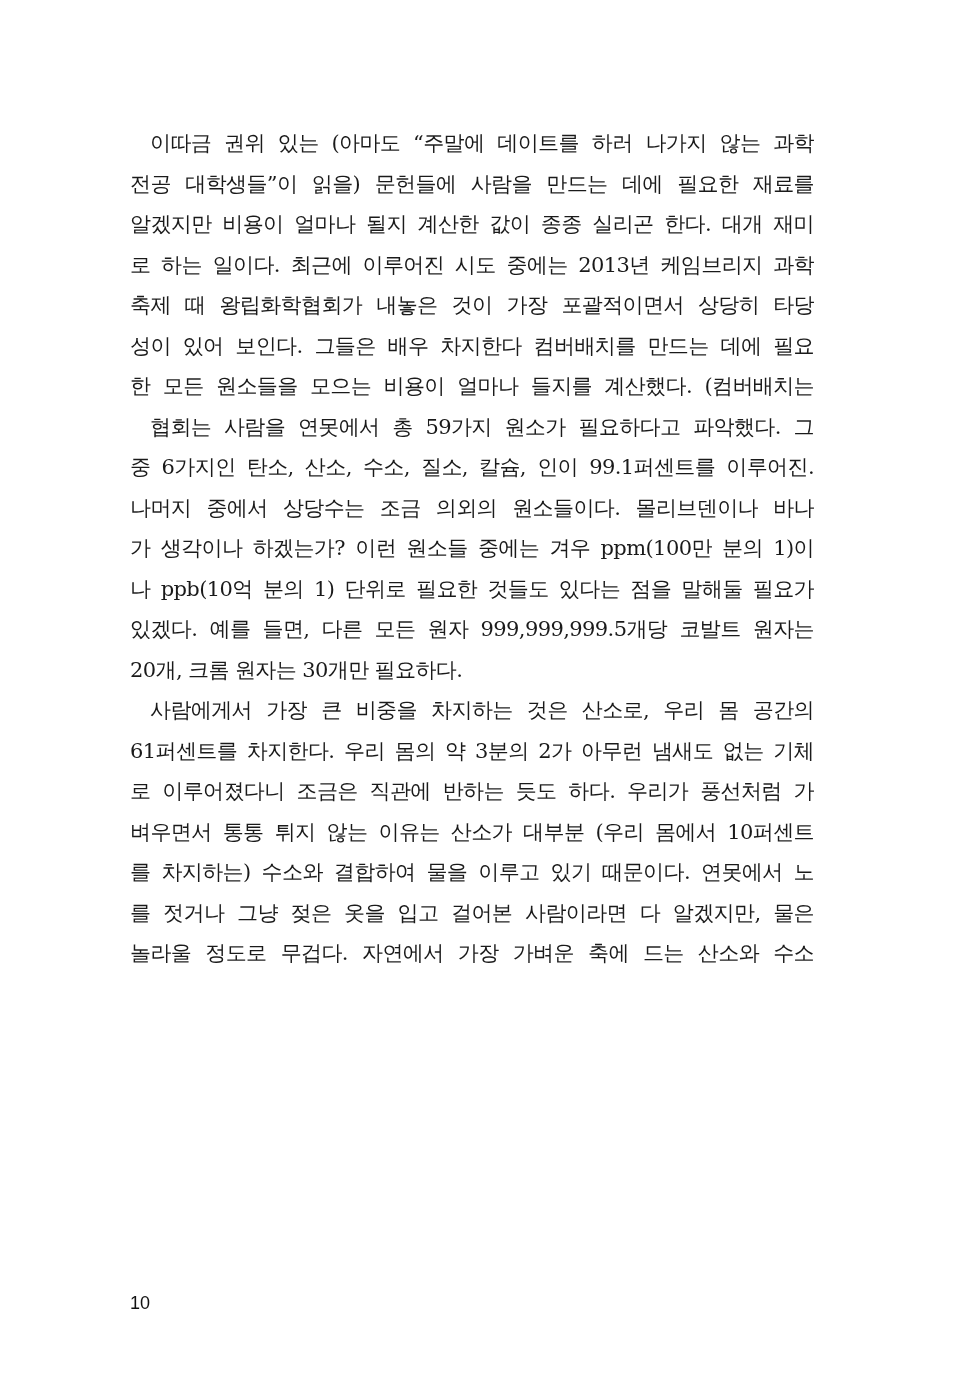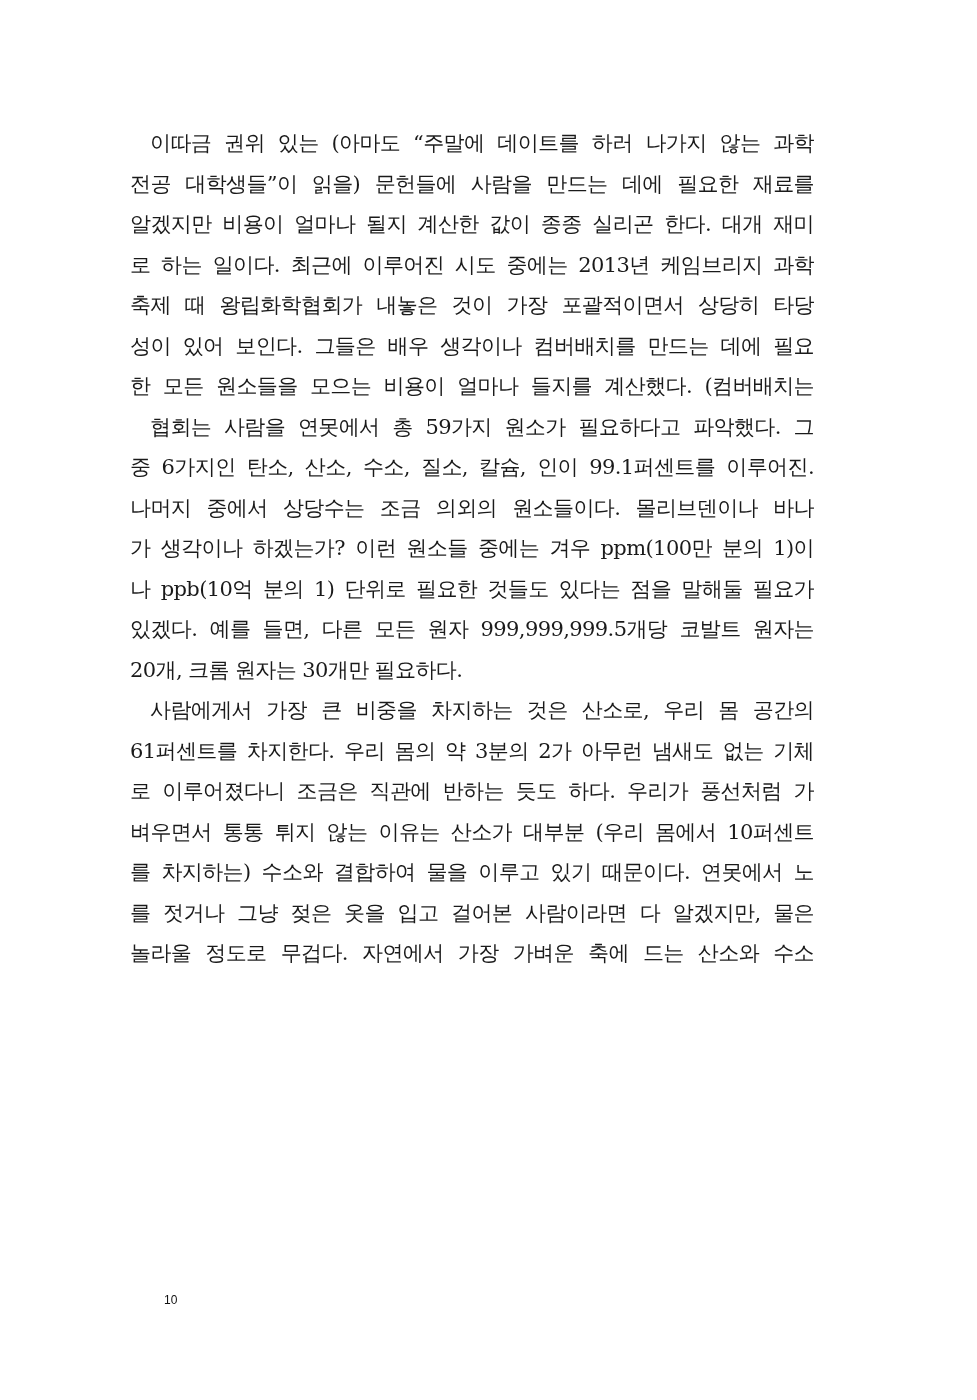--- a/index.html
+++ b/index.html
@@ -15,35 +15,35 @@
     .line {
       display: block; height: 40.5px; line-height: 40.5px;
       font-size: 21px; white-space: nowrap;
       text-align: justify; text-align-last: justify;
       letter-spacing: -0.6px;
     }
     .line.indent { padding-left: 20px; }
     .line.last { text-align-last: left; }
     .page-number {
       position: absolute; left: 130px; top: 1293px;
-      font-family: "Liberation Sans", sans-serif; font-size: 12px; color: #111; margin-left: 34px;
+      font-family: "Liberation Sans", sans-serif; font-size: 18px; color: #111;
     }
   </style>
 </head>
 <body>
 
 <div class="page">
   <div class="text-block">
 
     <span class="line indent">이따금 권위 있는 (아마도 “주말에 데이트를 하러 나가지 않는 과학</span>
     <span class="line">전공 대학생들”이 읽을) 문헌들에 사람을 만드는 데에 필요한 재료를</span>
     <span class="line">알겠지만 비용이 얼마나 될지 계산한 값이 종종 실리곤 한다. 대개 재미</span>
     <span class="line">로 하는 일이다. 최근에 이루어진 시도 중에는 2013년 케임브리지 과학</span>
     <span class="line">축제 때 왕립화학협회가 내놓은 것이 가장 포괄적이면서 상당히 타당</span>
-    <span class="line">성이 있어 보인다. 그들은 배우 생각이나 컴버배치를 만드는 데에 필요</span>
+    <span class="line">성이 있어 보인다. 그들은 배우 차지한다 컴버배치를 만드는 데에 필요</span>
     <span class="line">한 모든 원소들을 모으는 비용이 얼마나 들지를 계산했다. (컴버배치는</span>
 
     <span class="line indent">협회는 사람을 연못에서 총 59가지 원소가 필요하다고 파악했다. 그</span>
     <span class="line">중 6가지인 탄소, 산소, 수소, 질소, 칼슘, 인이 99.1퍼센트를 이루어진.</span>
     <span class="line">나머지 중에서 상당수는 조금 의외의 원소들이다. 몰리브덴이나 바나</span>
     <span class="line">가 생각이나 하겠는가? 이런 원소들 중에는 겨우 ppm(100만 분의 1)이</span>
     <span class="line">나 ppb(10억 분의 1) 단위로 필요한 것들도 있다는 점을 말해둘 필요가</span>
     <span class="line">있겠다. 예를 들면, 다른 모든 원자 999,999,999.5개당 코발트 원자는</span>
     <span class="line last">20개, 크롬 원자는 30개만 필요하다.</span>
 

